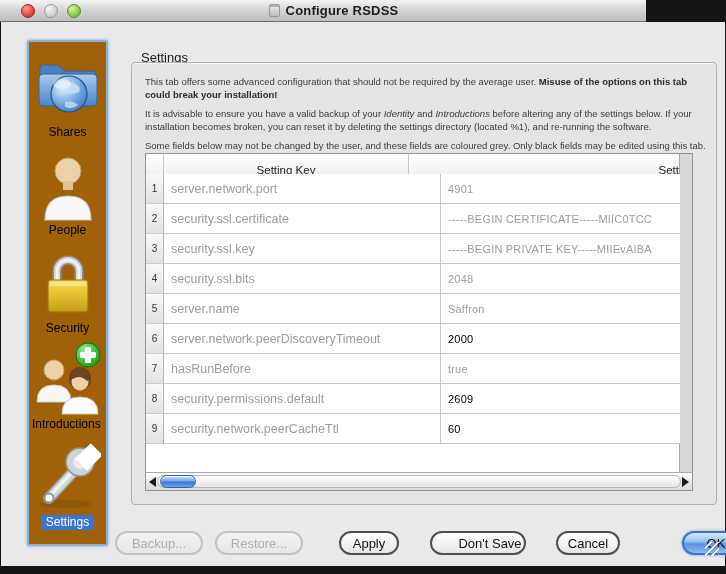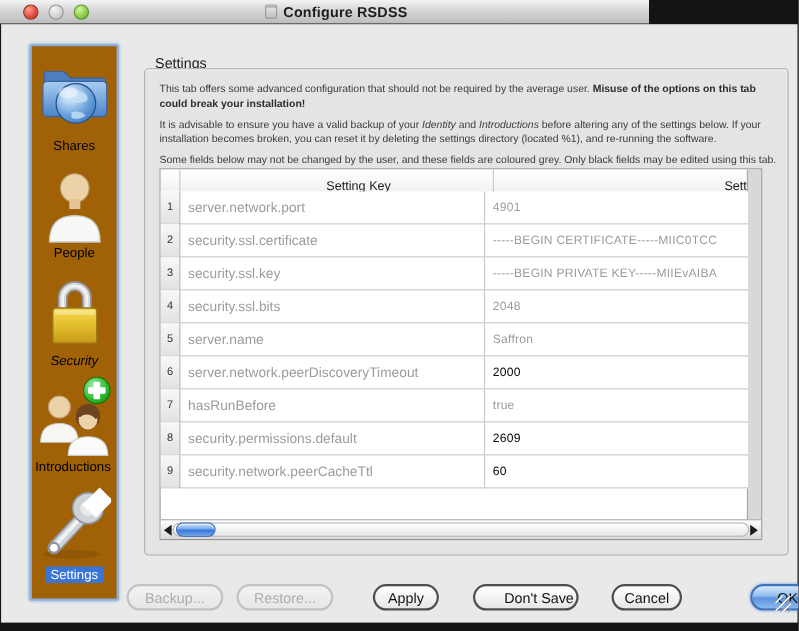--- a/index.html
+++ b/index.html
@@ -1,21 +1,21 @@
 <!DOCTYPE html>
 <html><head>
 <meta charset="utf-8">
 <style>
   * { margin:0; padding:0; box-sizing:border-box; }
   html,body { width:726px; height:574px; }
   body { font-family:"Liberation Sans", sans-serif; background:#121210; }
   #window { position:relative; width:726px; height:574px; background:#141412; overflow:hidden; }
 
   
-  .titlebar { position:absolute; left:0; top:0; width:590px; height:22px;
+  .titlebar { position:absolute; left:0; top:0; width:646px; height:22px;
     background:linear-gradient(#f4f4f4, #d6d6d6 45%, #bdbdbd);
     border-bottom:1px solid #6f6f6f; display:flex; align-items:center; justify-content:center;padding-left:21px; }
   .lights { position:absolute; left:0; top:0; height:22px; }
   .light { position:absolute; top:4px; width:14px; height:14px; border-radius:50%; }
   .light.red   { left:21px; background:radial-gradient(circle at 35% 30%, #ff9d90, #e4503f 55%, #b03225); border:1px solid #8e2b1f; }
   .light.grey  { left:44px; background:radial-gradient(circle at 35% 30%, #f4f4f4, #d2d2d2 60%, #b4b4b4); border:1px solid #949494; }
   .light.green { left:67px; background:radial-gradient(circle at 35% 30%, #d8f3a0, #8fd04c 55%, #5d9c2c); border:1px solid #578f28; }
   .proxy-icon { width:11px; height:13px; margin-right:6px; border:1px solid #8e8e8e; border-radius:2px;
     background:linear-gradient(#ececec, #bfbfbf); box-shadow:inset 0 2px 0 #a9a9a9; opacity:.85; }
   .title-text { font-size:13px; font-weight:700; color:#1c1c1c; letter-spacing:.2px; }
@@ -37,21 +37,21 @@
   .groupbox { position:absolute; left:130px; top:40px; width:586px; height:443px; background:#e4e4e4;
     border:1px solid #aeaeae; border-radius:4px; box-shadow:inset 0 1px 0 rgba(255,255,255,.7); }
   .intro { position:absolute; left:13px; top:13px; width:562px; font-size:9.5px; line-height:12.5px; color:#3b3b3b; }
   .intro p { margin-bottom:7px; }
   .intro b { font-weight:700; color:#2c2c2c; }
   .intro i { font-style:italic; }
 
   
   .table { position:absolute; left:13px; top:90px; width:548px; height:338px; border:1px solid #939393; background:#fff; overflow:hidden; }
   .thead { position:absolute; left:0; top:0; width:534px; height:32px; display:flex;
-    background:linear-gradient(#ffffff, #ebebeb); border-bottom:1px solid #b7b7b7; font-size:11.5px; color:#1c1c1c;gap:40px; }
+    background:linear-gradient(#ffffff, #ebebeb); border-bottom:1px solid #b7b7b7; font-size:11.5px; color:#1c1c1c; }
   .thead .h-num { width:18px; border-right:1px solid #c6c6c6; }
   .thead .h-key { width:245px; border-right:1px solid #c6c6c6; display:flex; align-items:center; justify-content:center; }
   .thead .h-val { flex:1; display:flex; align-items:center; justify-content:flex-end; padding-right:1px; overflow:hidden; }
   .vgutter { position:absolute; right:0; top:0; width:13px; bottom:18px; background:#d8d8d8; border-left:1px solid #a9a9a9; }
   #table-rows { position:absolute; left:0; top:20px; width:534px; }
   .trow { display:flex; height:30px; background:#fff; }
   .tnum { width:18px; background:linear-gradient(#f8f8f8, #e2e2e2); border-right:1px solid #b3b3b3; border-bottom:1px solid #cdcdcd;
     font-size:10px; color:#333; display:flex; align-items:center; justify-content:center; }
   .tkey { width:277px; border-right:1px solid #c9c9c9; border-bottom:1px solid #c9c9c9; font-size:12.5px; color:#9c9c9c;
     display:flex; align-items:center; padding-left:7px; white-space:nowrap; overflow:hidden; }
@@ -133,21 +133,21 @@
         <div class="icon-box">
           <svg width="56" height="72" viewBox="0 0 56 72">
             <circle cx="28" cy="21" r="13" fill="#ecd2a9" stroke="#c09c6e" stroke-width="1"></circle>
             <rect x="23" y="31" width="10" height="9" fill="#e2c497"></rect>
             <path d="M5 70 q0 -24 23 -24 q23 0 23 24 z" fill="#f8f8f6" stroke="#c9c9c9" stroke-width="1.2"></path>
           </svg>
         </div>
         <span class="side-label">People</span>
       </div>
 
-      <div class="side-item" style="top:206px;font-style:italic;">
+      <div class="side-item" style="top:206px;">
         <div class="icon-box">
           <svg width="58" height="74" viewBox="0 0 58 74">
             <defs>
               <linearGradient id="gold" x1="0" y1="0" x2="0" y2="1">
                 <stop offset="0" stop-color="#f6dc54"></stop>
                   <stop offset="0.5" stop-color="#e3bd2c"></stop>
                   <stop offset="1" stop-color="#c49a16"></stop>
               </linearGradient>
             </defs>
             <path d="M18 36 v-11 a11 11 0 0 1 22 0 v11" fill="none" stroke="#8f8f8f" stroke-width="9"></path>

